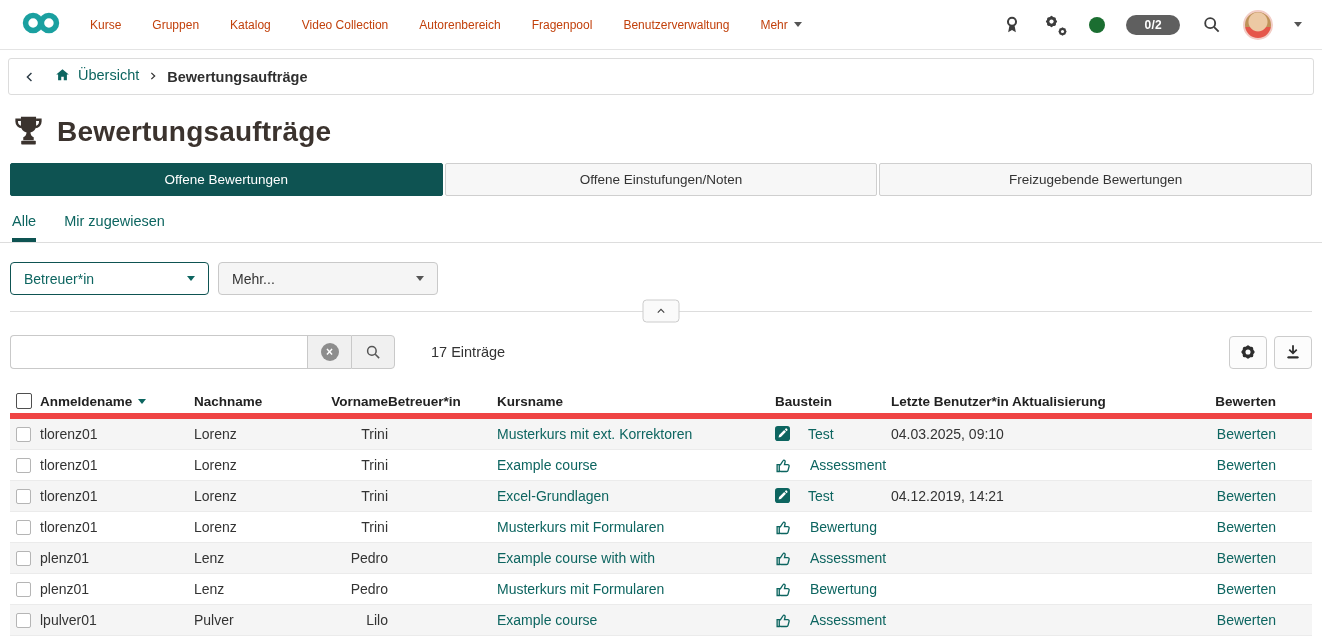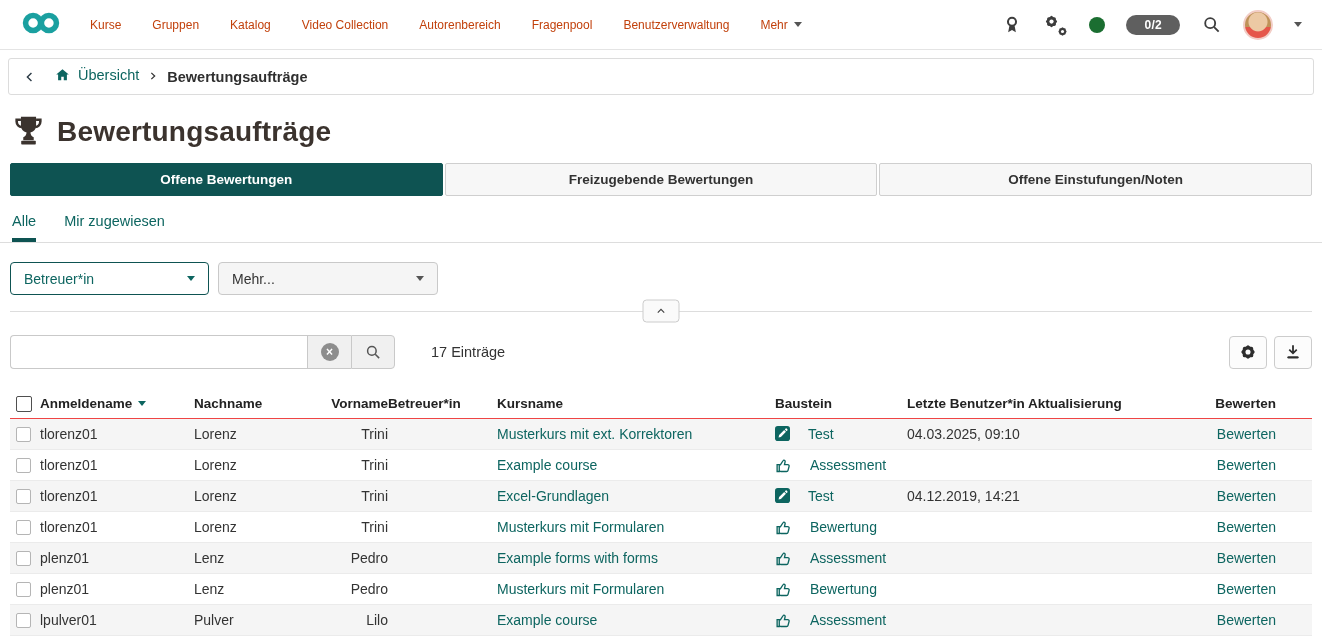--- a/index.html
+++ b/index.html
@@ -34,21 +34,21 @@
   .crumb-home { display:flex; align-items:flex-start; gap:7px; cursor:pointer; }
   .crumb-link { color:#0d6560; font-size:14.5px; }
   .crumb-current { color:#2f2f2f; font-weight:700; font-size:14.5px; }
   .crumb-back { margin-right:8px; cursor:pointer; display:flex; align-items:center; }
 
   
   .titlebar { margin:19px 12px 0; display:flex; align-items:center; gap:12px; }
   .titlebar h1 { font-size:28px; font-weight:700; color:#3b332e; letter-spacing:.2px; }
 
   
-  .segtabs { margin:13px 10px 0; display:flex; gap:2px; height:33px;font-weight:bold; }
+  .segtabs { margin:13px 10px 0; display:flex; gap:2px; height:33px; }
   .segtab { flex:1; display:flex; align-items:center; justify-content:center;
     font-size:13.5px; background:#f7f7f7; border:1px solid #cfcfcf; color:#333;
     cursor:pointer; border-radius:2px; }
   .segtab.active { background:#0e5352; border-color:#0e5352; color:#fff; }
 
   
   .subtabs { margin-top:17px; padding:0 12px; border-bottom:1px solid #ddd;
     display:flex; gap:28px; }
   .subtab { color:#0d6560; font-size:14.5px; padding-bottom:9px; cursor:pointer;
     border-bottom:4px solid transparent; }
@@ -81,32 +81,32 @@
   .addon:last-child { border-right:1px solid #c9c9c9; border-radius:0 4px 4px 0; }
   .clear-circle { width:18px; height:18px; border-radius:50%; background:#8d8d8d;
     color:#fff; font-size:12px; line-height:18px; text-align:center; font-weight:700; }
   .count { margin-left:36px; font-size:14.5px; color:#333; }
   .toolbtns { margin-left:auto; display:flex; gap:7px; }
   .toolbtn { width:38px; height:33px; border:1px solid #ccc; border-radius:4px;
     background:#fcfcfc; display:flex; align-items:center; justify-content:center; cursor:pointer; }
 
   
   .table { margin:20px 10px 0; }
-  .thead { display:flex; align-items:center; height:30px; border-bottom:1px solid #ef4444;
+  .thead { display:flex; align-items:center; height:30px; border-bottom:6px solid #ef4444;
     font-weight:700; font-size:13.5px; color:#222; }
   .tr { display:flex; align-items:center; height:31px; border-bottom:1px solid #ebebeb;
     font-size:14px; }
   .tr.odd { background:#f5f5f5; }
   .c-check { width:30px; padding-left:6px; display:flex; align-items:center; }
   .c-user  { width:154px; }
   .c-last  { width:103px; }
   .c-first { width:91px;text-align:right; }
   .c-sup   { width:109px; }
   .c-course{ width:278px; }
-  .c-node  { width:132px; }
+  .c-node  { width:116px; }
   .c-date  { width:300px; }
   .c-action{ flex:1; text-align:right; padding-right:36px; }
   .cb { width:15px; height:15px; border:1px solid #b5b5b5; border-radius:2px;
     background:#fff; display:inline-block; cursor:pointer; }
   .cb.head { width:16px; height:16px; border:1.6px solid #4f4f4f; }
   .link { color:#0d6560; cursor:pointer; text-decoration:none; }
   .sort-wrap { display:flex; align-items:center; gap:6px; cursor:pointer; }
   .sort-caret { width:0; height:0; border-left:4.5px solid transparent;
     border-right:4.5px solid transparent; border-top:5.5px solid #0d6560; }
   .node-cell { display:flex; align-items:flex-start; gap:18px; color:#0d6560; cursor:pointer; }
@@ -201,22 +201,22 @@
       <path fill="currentColor" d="M6.5 2h11v6.2a5.5 5.5 0 0 1-4.1 5.3c.1 1.6.9 2.9 2.4 3.4V19H8.2v-2.1c1.5-.5 2.3-1.8 2.4-3.4A5.5 5.5 0 0 1 6.5 8.2V2z"></path>
       <path fill="none" stroke="currentColor" stroke-width="1.9" d="M6.5 4.2H3.4v1.2a4.1 4.1 0 0 0 3.8 4.1M17.5 4.2h3.1v1.2a4.1 4.1 0 0 1-3.8 4.1"></path>
       <rect x="6.7" y="19.5" width="10.6" height="2.6" rx="0.5" fill="currentColor"></rect>
     </svg>
   </span>
   <h1>Bewertungsaufträge</h1>
 </div>
 
 <div class="segtabs">
   <div class="segtab active">Offene Bewertungen</div>
+  <div class="segtab">Offene Einstufungen/Noten</div>
   <div class="segtab">Freizugebende Bewertungen</div>
-  <div class="segtab">Offene Einstufungen/Noten</div>
 </div>
 
 <div class="subtabs">
   <span class="subtab active">Alle</span>
   <span class="subtab">Mir zugewiesen</span>
 </div>
 
 <div class="filters">
   <div class="filter-btn teal">
     <span>Betreuer*in</span>
@@ -378,21 +378,21 @@
     <span class="c-action"><span class="link">Bewerten</span></span>
   </div>
       <div class="tr odd">
     <span class="c-check">
           <span class="cb"></span>
         </span>
     <span class="c-user">plenz01</span>
     <span class="c-last">Lenz</span>
     <span class="c-first">Pedro</span>
     <span class="c-sup"></span>
-    <span class="c-course"><span class="link">Example forms with forms</span></span>
+    <span class="c-course"><span class="link">Example course with with</span></span>
     <span class="c-node">
       <span class="node-cell">
 
         <svg class="ic-thumb" width="17" height="17" viewBox="0 0 24 24" fill="none" stroke="#0d6560" stroke-width="1.9">
           <path d="M3 10.8h3v9.7H3z"></path>
           <path d="M6 19.3c.7.7 1.6 1.2 2.7 1.2h7.6c1 0 1.9-.7 2.1-1.7l1.5-5.6c.3-1.3-.6-2.5-1.9-2.5h-4.6l.9-4.2c.2-1-.6-2-1.6-2-.6 0-1.1.3-1.4.8L7.6 11H6"></path>
         </svg>
         <span>Assessment</span>
       </span>
     </span>

